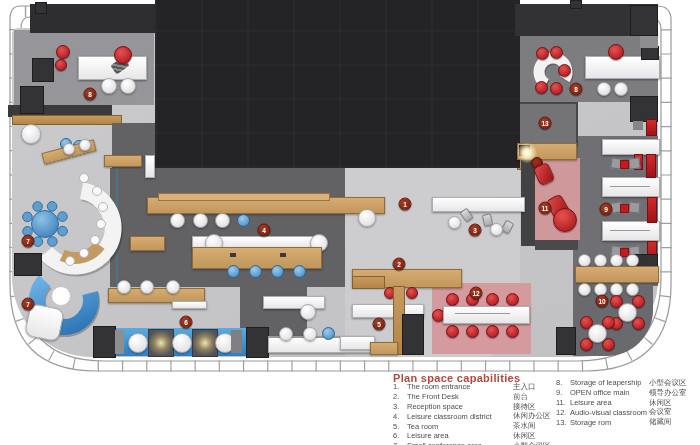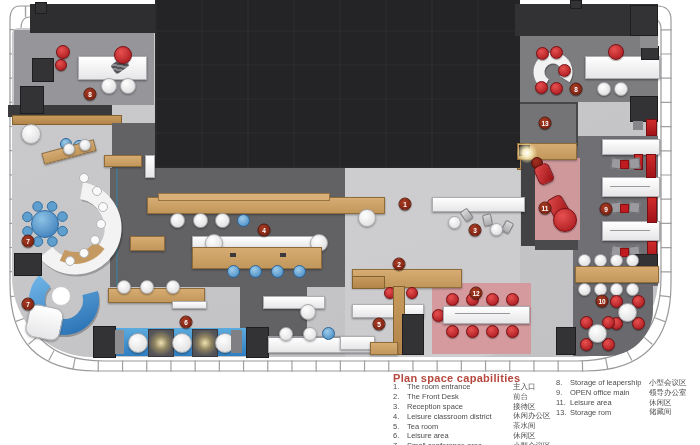--- a/index.html
+++ b/index.html
@@ -419,20 +419,25 @@
           <span class="lzh">领导办公室</span>
         </div>
 
 
         <div class="lrow">
           <span class="lnum">11.</span>
           <span class="len">Leisure area</span>
           <span class="lzh">休闲区</span>
         </div>
 
+        <div class="lrow">
+          <span class="lnum">12.</span>
+          <span class="len">Audio-visual classroom</span>
+          <span class="lzh">会议室</span>
+        </div>
 
         <div class="lrow">
           <span class="lnum">13.</span>
           <span class="len">Storage rom</span>
           <span class="lzh">储藏间</span>
         </div>
       </div>
   </div>
 
 </div>

